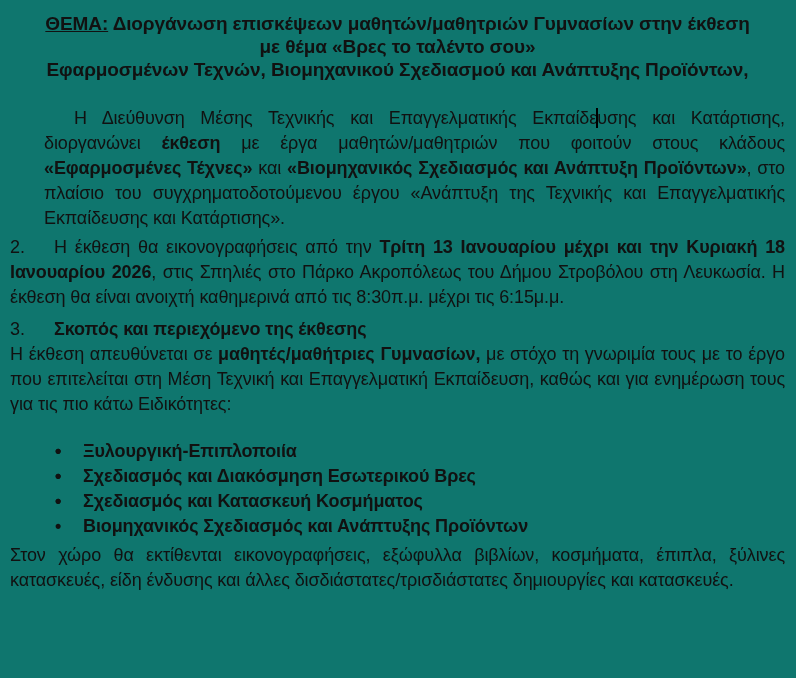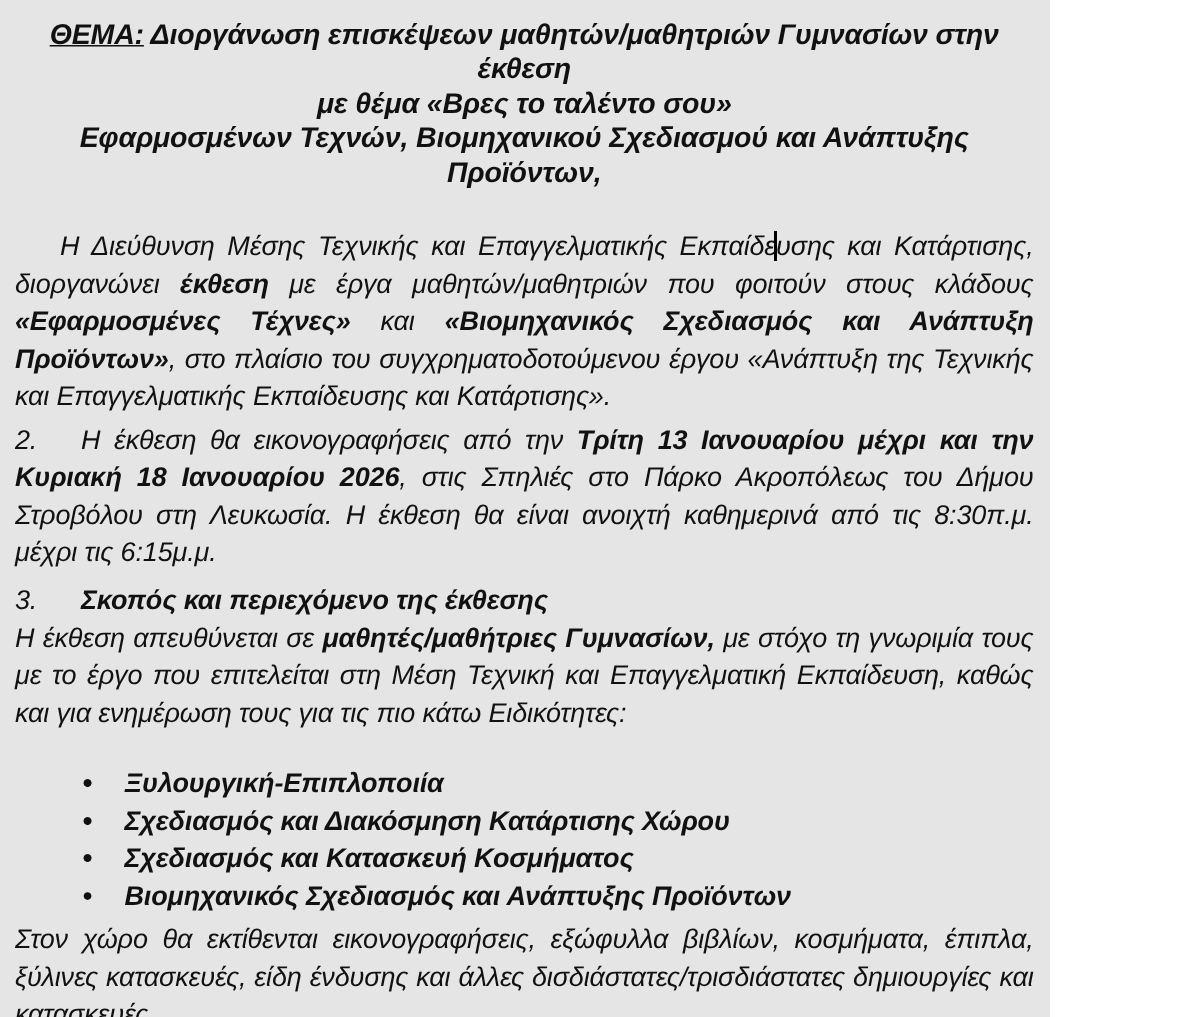--- a/index.html
+++ b/index.html
@@ -2,46 +2,45 @@
 <html lang="el"><head>
 <meta charset="utf-8">
 <style>
   html, body {
     margin: 0;
     padding: 0;
     background: #ffffff;
   }
   .doc {
     position: relative;
-    width: 700px;
+    width: 796px;
     height: 678px;
     box-sizing: border-box;
     padding: 12px 11px 0 10px;
-    background: #e5e5e5;
+    background: #0f766e;
     color: #111111;
     font-family: "Liberation Sans", "DejaVu Sans", sans-serif;
     font-size: 18px;
     line-height: 25px;
     letter-spacing: -0.1px;
     overflow: hidden;
-    font-style: italic;
   }
   .title {
     text-align: center;
     font-weight: 700;
     font-size: 19px;
     line-height: 23px;
     margin: 0 14px 25px 14px;
   }
   .title .u { text-decoration: underline; }
   p.body {
     margin: 0 0 4px 0;
     text-align: justify;
   }
-  p.indent { text-indent: 30px; }
+  p.indent { text-indent: 30px; margin-left: 34px; }
   p.mb7 { margin-bottom: 7px; }
   p.mb11 { margin-bottom: 22px; }
   .num {
     display: inline-block;
     width: 44px;
     font-weight: 400;
   }
   .h3line { margin: 0; }
   .h3line b { font-weight: 700; }
   .list { margin: 0 0 4px 0; }
@@ -82,21 +81,21 @@
 
   <div>
     <div class="h3line"><span class="num">3.</span><b>Σκοπός και περιεχόμενο της έκθεσης</b></div>
     <p class="body mb11"><span>Η έκθεση απευθύνεται σε </span><b>μαθητές/μαθήτριες Γυμνασίων,</b><span> με στόχο τη γνωριμία τους με το έργο που επιτελείται στη Μέση Τεχνική και Επαγγελματική Εκπαίδευση, καθώς και για ενημέρωση τους για τις πιο κάτω Ειδικότητες:</span></p>
   </div>
 
   <div class="list">
     <div class="li"><span class="bullet">•</span></div>
     <div class="li"><span class="bullet">•</span><span>Ξυλουργική-Επιπλοποιία</span></div>
     <div class="li"><span class="bullet">•</span></div>
-    <div class="li"><span class="bullet">•</span><span>Σχεδιασμός και Διακόσμηση Κατάρτισης Χώρου</span></div>
+    <div class="li"><span class="bullet">•</span><span>Σχεδιασμός και Διακόσμηση Εσωτερικού Βρες</span></div>
     <div class="li"><span class="bullet">•</span></div>
     <div class="li"><span class="bullet">•</span><span>Σχεδιασμός και Κατασκευή Κοσμήματος</span></div>
     <div class="li"><span class="bullet">•</span><span>Βιομηχανικός Σχεδιασμός και Ανάπτυξης Προϊόντων</span></div>
   </div>
 
   <p class="body">Στον χώρο θα εκτίθενται εικονογραφήσεις, εξώφυλλα βιβλίων, κοσμήματα, έπιπλα, ξύλινες κατασκευές, είδη ένδυσης και άλλες δισδιάστατες/τρισδιάστατες δημιουργίες και κατασκευές.</p>
 
 </div>
 
 </body></html>

